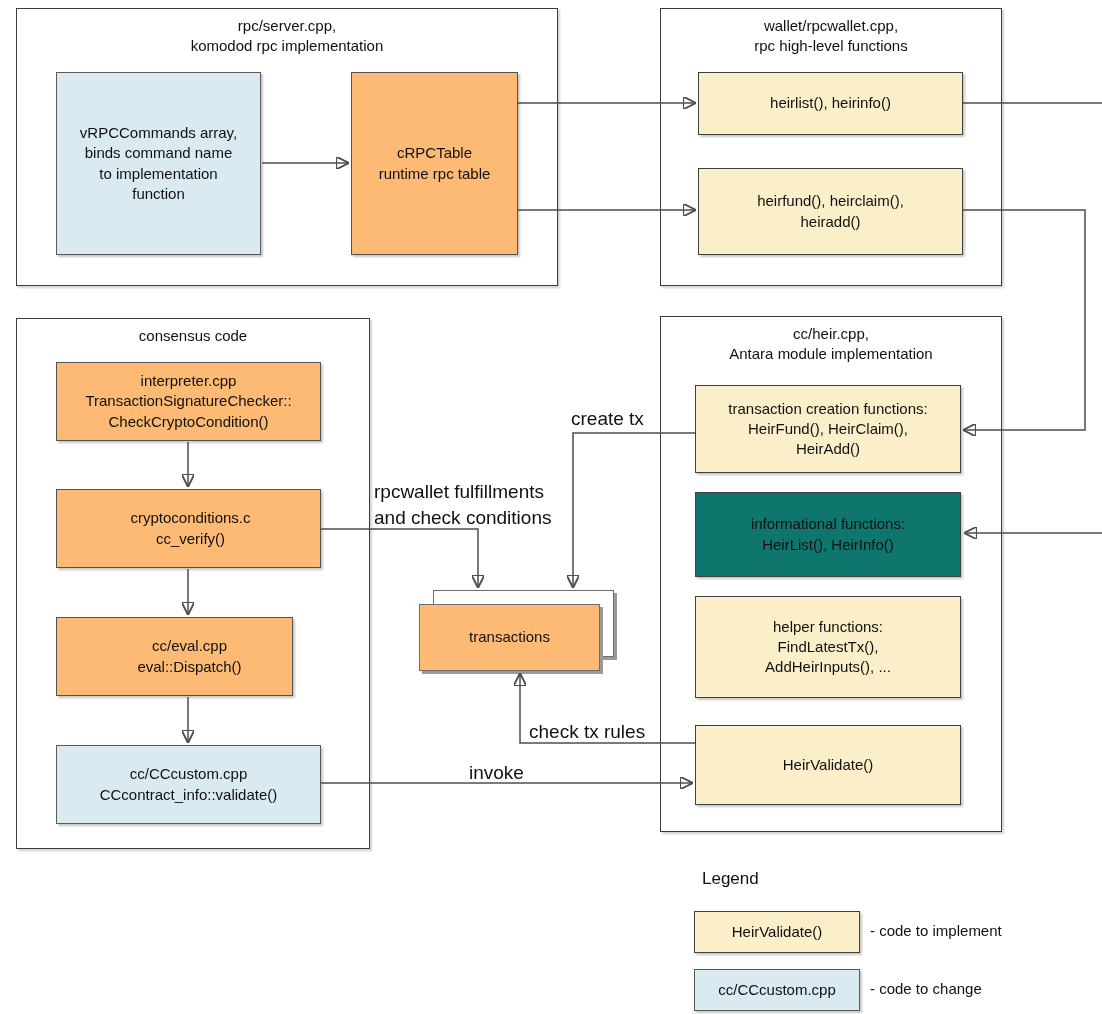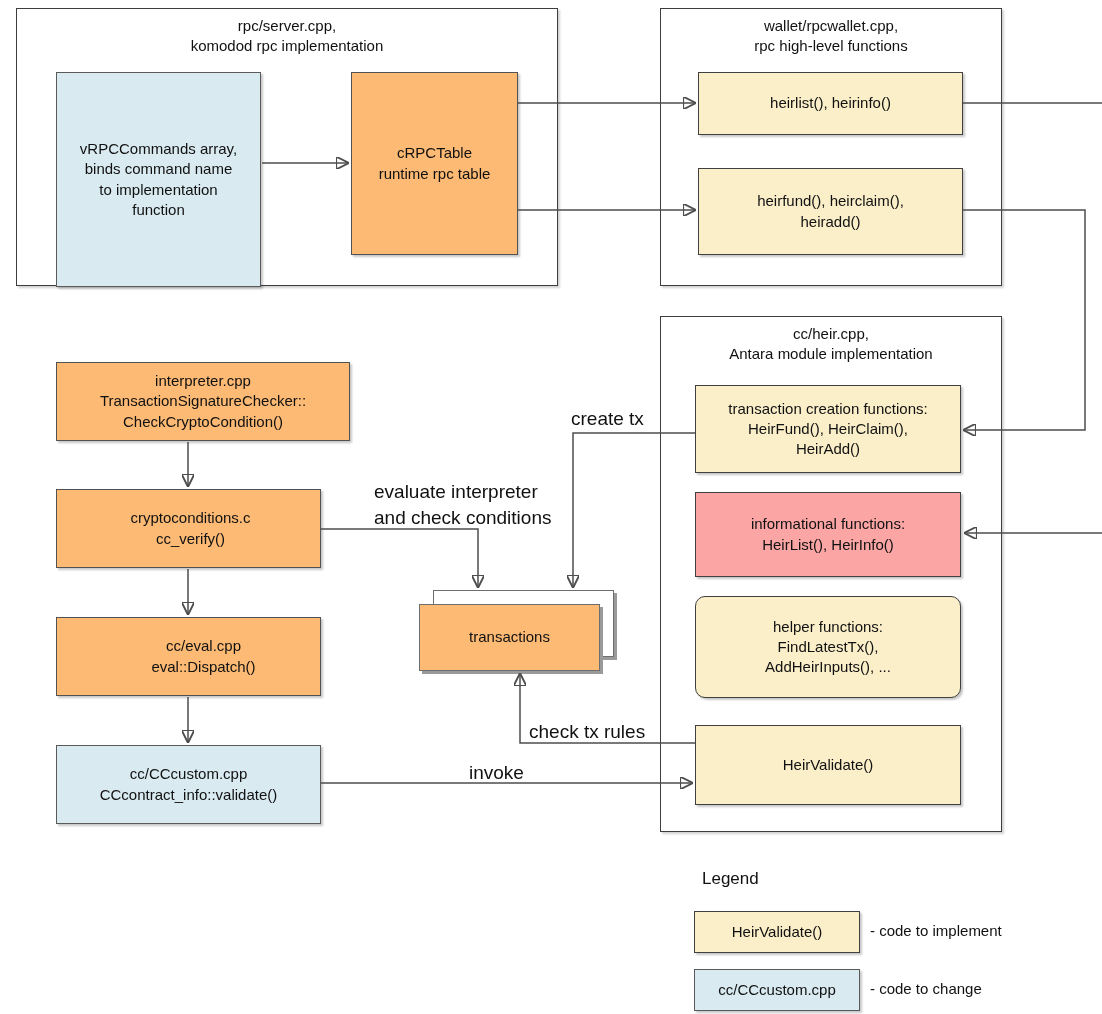--- a/index.html
+++ b/index.html
@@ -43,53 +43,56 @@
   <div class="group" style="left:8px;top:8px;width:540px;height:276px;">
     <div class="group-title">rpc/server.cpp,
 komodod rpc implementation</div>
   </div>
 
   <div class="group" style="left:652px;top:8px;width:340px;height:276px;">
     <div class="group-title">wallet/rpcwallet.cpp,
 rpc high-level functions</div>
   </div>
 
+  <div class="group" style="left:8px;top:318px;width:352px;height:529px;">
+    <div class="group-title">consensus code</div>
+  </div>
 
   <div class="group" style="left:652px;top:316px;width:340px;height:514px;">
     <div class="group-title">cc/heir.cpp,
 Antara module implementation</div>
   </div>
 
-  <div class="node change" style="left: 48px; top: 72px; width: 205px; height: 215px; background: rgb(217, 234, 241);">vRPCCommands array,
+  <div class="node change" style="left: 48px; top: 72px; width: 205px; height: 183px; background: rgb(217, 234, 241);">vRPCCommands array,
 binds command name
 to implementation
 function</div>
   <div class="node" style="left:343px;top:72px;width:167px;height:183px;">cRPCTable
 runtime rpc table</div>
 
   <div class="node implement" style="left: 690px; top: 72px; width: 265px; height: 63px; background: rgb(251, 239, 201);">heirlist(), heirinfo()</div>
   <div class="node implement" style="left: 690px; top: 168px; width: 265px; height: 87px; background: rgb(251, 239, 201);">heirfund(), heirclaim(),
 heiradd()</div>
 
-  <div class="node" style="left:48px;top:362px;width:294px;height:79px;">interpreter.cpp
+  <div class="node" style="left:48px;top:362px;width:265px;height:79px;">interpreter.cpp
 TransactionSignatureChecker::
 CheckCryptoCondition()</div>
   <div class="node" style="left:48px;top:489px;width:265px;height:79px;padding-left:10px;">cryptoconditions.c
 cc_verify()</div>
-  <div class="node" style="left:48px;top:617px;width:265px;height:79px;padding-left:36px;">cc/eval.cpp
+  <div class="node" style="left:48px;top:617px;width:237px;height:79px;padding-left:36px;">cc/eval.cpp
 eval::Dispatch()</div>
   <div class="node change" style="left: 48px; top: 745px; width: 265px; height: 79px; background: rgb(217, 234, 241);">cc/CCcustom.cpp
 CCcontract_info::validate()</div>
 
   <div class="node implement" style="left: 687px; top: 385px; width: 266px; height: 88px; background: rgb(251, 239, 201);">transaction creation functions:
 HeirFund(), HeirClaim(),
 HeirAdd()</div>
-  <div class="node implement" style="left: 687px; top: 492px; width: 266px; height: 85px; background: #fca5a5;">informational functions:
+  <div class="node implement" style="left: 687px; top: 492px; width: 266px; height: 85px; background: #0f766e;">informational functions:
 HeirList(), HeirInfo()</div>
-  <div class="node implement" style="left: 687px; top: 596px; width: 266px; height: 102px; background: rgb(251, 239, 201); border-radius: 10px;">helper functions:
+  <div class="node implement" style="left: 687px; top: 596px; width: 266px; height: 102px; background: rgb(251, 239, 201);">helper functions:
 FindLatestTx(),
 AddHeirInputs(), ...</div>
   <div class="node implement" style="left: 687px; top: 725px; width: 266px; height: 80px; background: rgb(251, 239, 201);">HeirValidate()</div>
 
   <div class="sheet" style="left:425px;top:590px;width:181px;height:67px;"></div>
   <div class="node" style="left:411px;top:604px;width:181px;height:67px;border:1.4px solid #6e6e6e;box-shadow:3px 3px 0 #9a9a9a;">transactions</div>
 
   <svg id="edges" width="1102" height="1014" viewBox="0 0 1102 1014">
     <defs>
       <marker id="arr" viewBox="0 0 10 10" refX="9.3" refY="5" markerWidth="8.5" markerHeight="8.5" orient="auto-start-reverse">
@@ -104,21 +107,21 @@
     <path d="M180 442 L180 486" marker-end="url(#arr)" style="stroke: rgb(77, 77, 77);"></path>
     <path d="M180 569 L180 614" marker-end="url(#arr)" style="stroke: rgb(77, 77, 77);"></path>
     <path d="M180 697 L180 742" marker-end="url(#arr)" style="stroke: rgb(77, 77, 77);"></path>
     <path d="M313 529 L470 529 L470 587" marker-end="url(#arr)" style="stroke: rgb(77, 77, 77);"></path>
     <path d="M687 433 L565 433 L565 587" marker-end="url(#arr)" style="stroke: rgb(77, 77, 77);"></path>
     <path d="M687 743 L512 743 L512 674" marker-end="url(#arr)" style="stroke: rgb(77, 77, 77);"></path>
     <path d="M313 783 L684 783" marker-end="url(#arr)" style="stroke: rgb(77, 77, 77);"></path>
   </svg>
 
   <div class="edge-label" style="left:563px;top:406px;">create tx</div>
-  <div class="edge-label" style="left:366px;top:479px;">evaluate interpreter
+  <div class="edge-label" style="left:366px;top:479px;">rpcwallet fulfillments
 and check conditions</div>
   <div class="edge-label" style="left:521px;top:719px;">check tx rules</div>
   <div class="edge-label" style="left:461px;top:760px;">invoke</div>
 
   <div class="legend-title" style="left:694px;top:869px;">Legend</div>
   <div class="node implement" style="left: 686px; top: 911px; width: 166px; height: 42px; background: rgb(251, 239, 201);">HeirValidate()</div>
   <div class="legend-label" style="left:862px;top:922px;text-align:right;">- code to implement</div>
   <div class="node change" style="left: 686px; top: 969px; width: 166px; height: 42px; background: rgb(217, 234, 241);">cc/CCcustom.cpp</div>
   <div class="legend-label" style="left:862px;top:980px;">- code to change</div>
 

